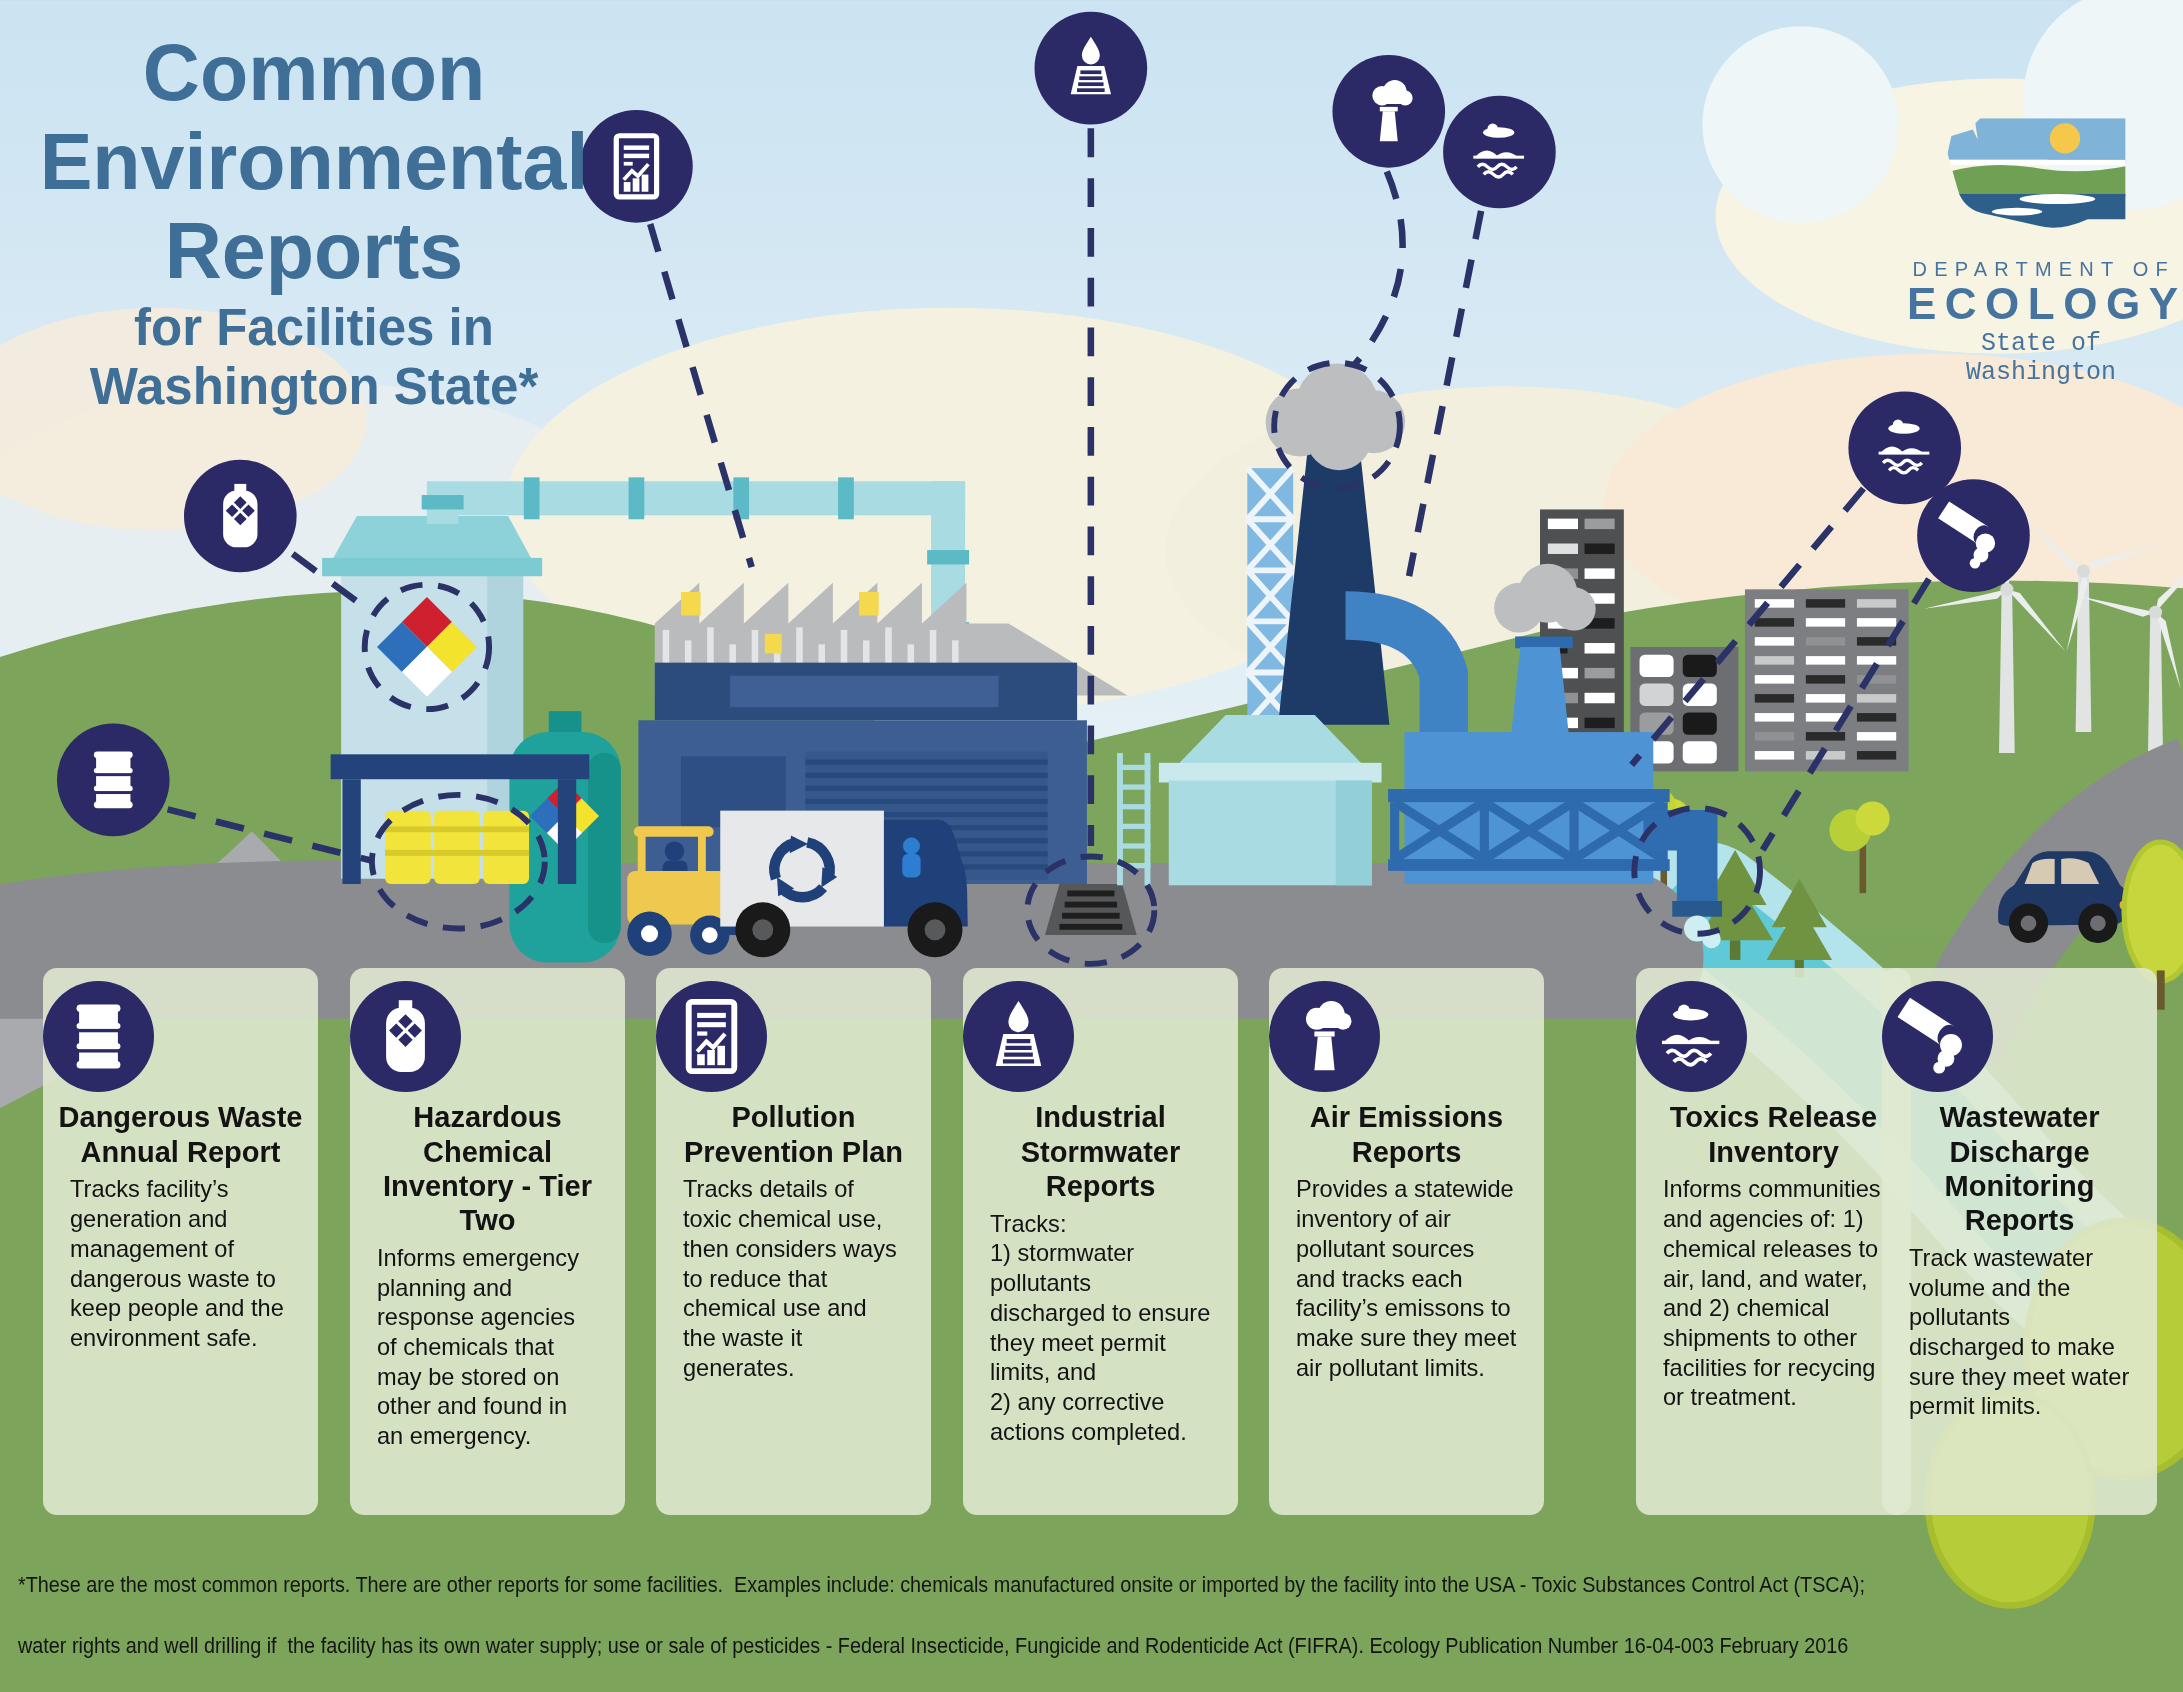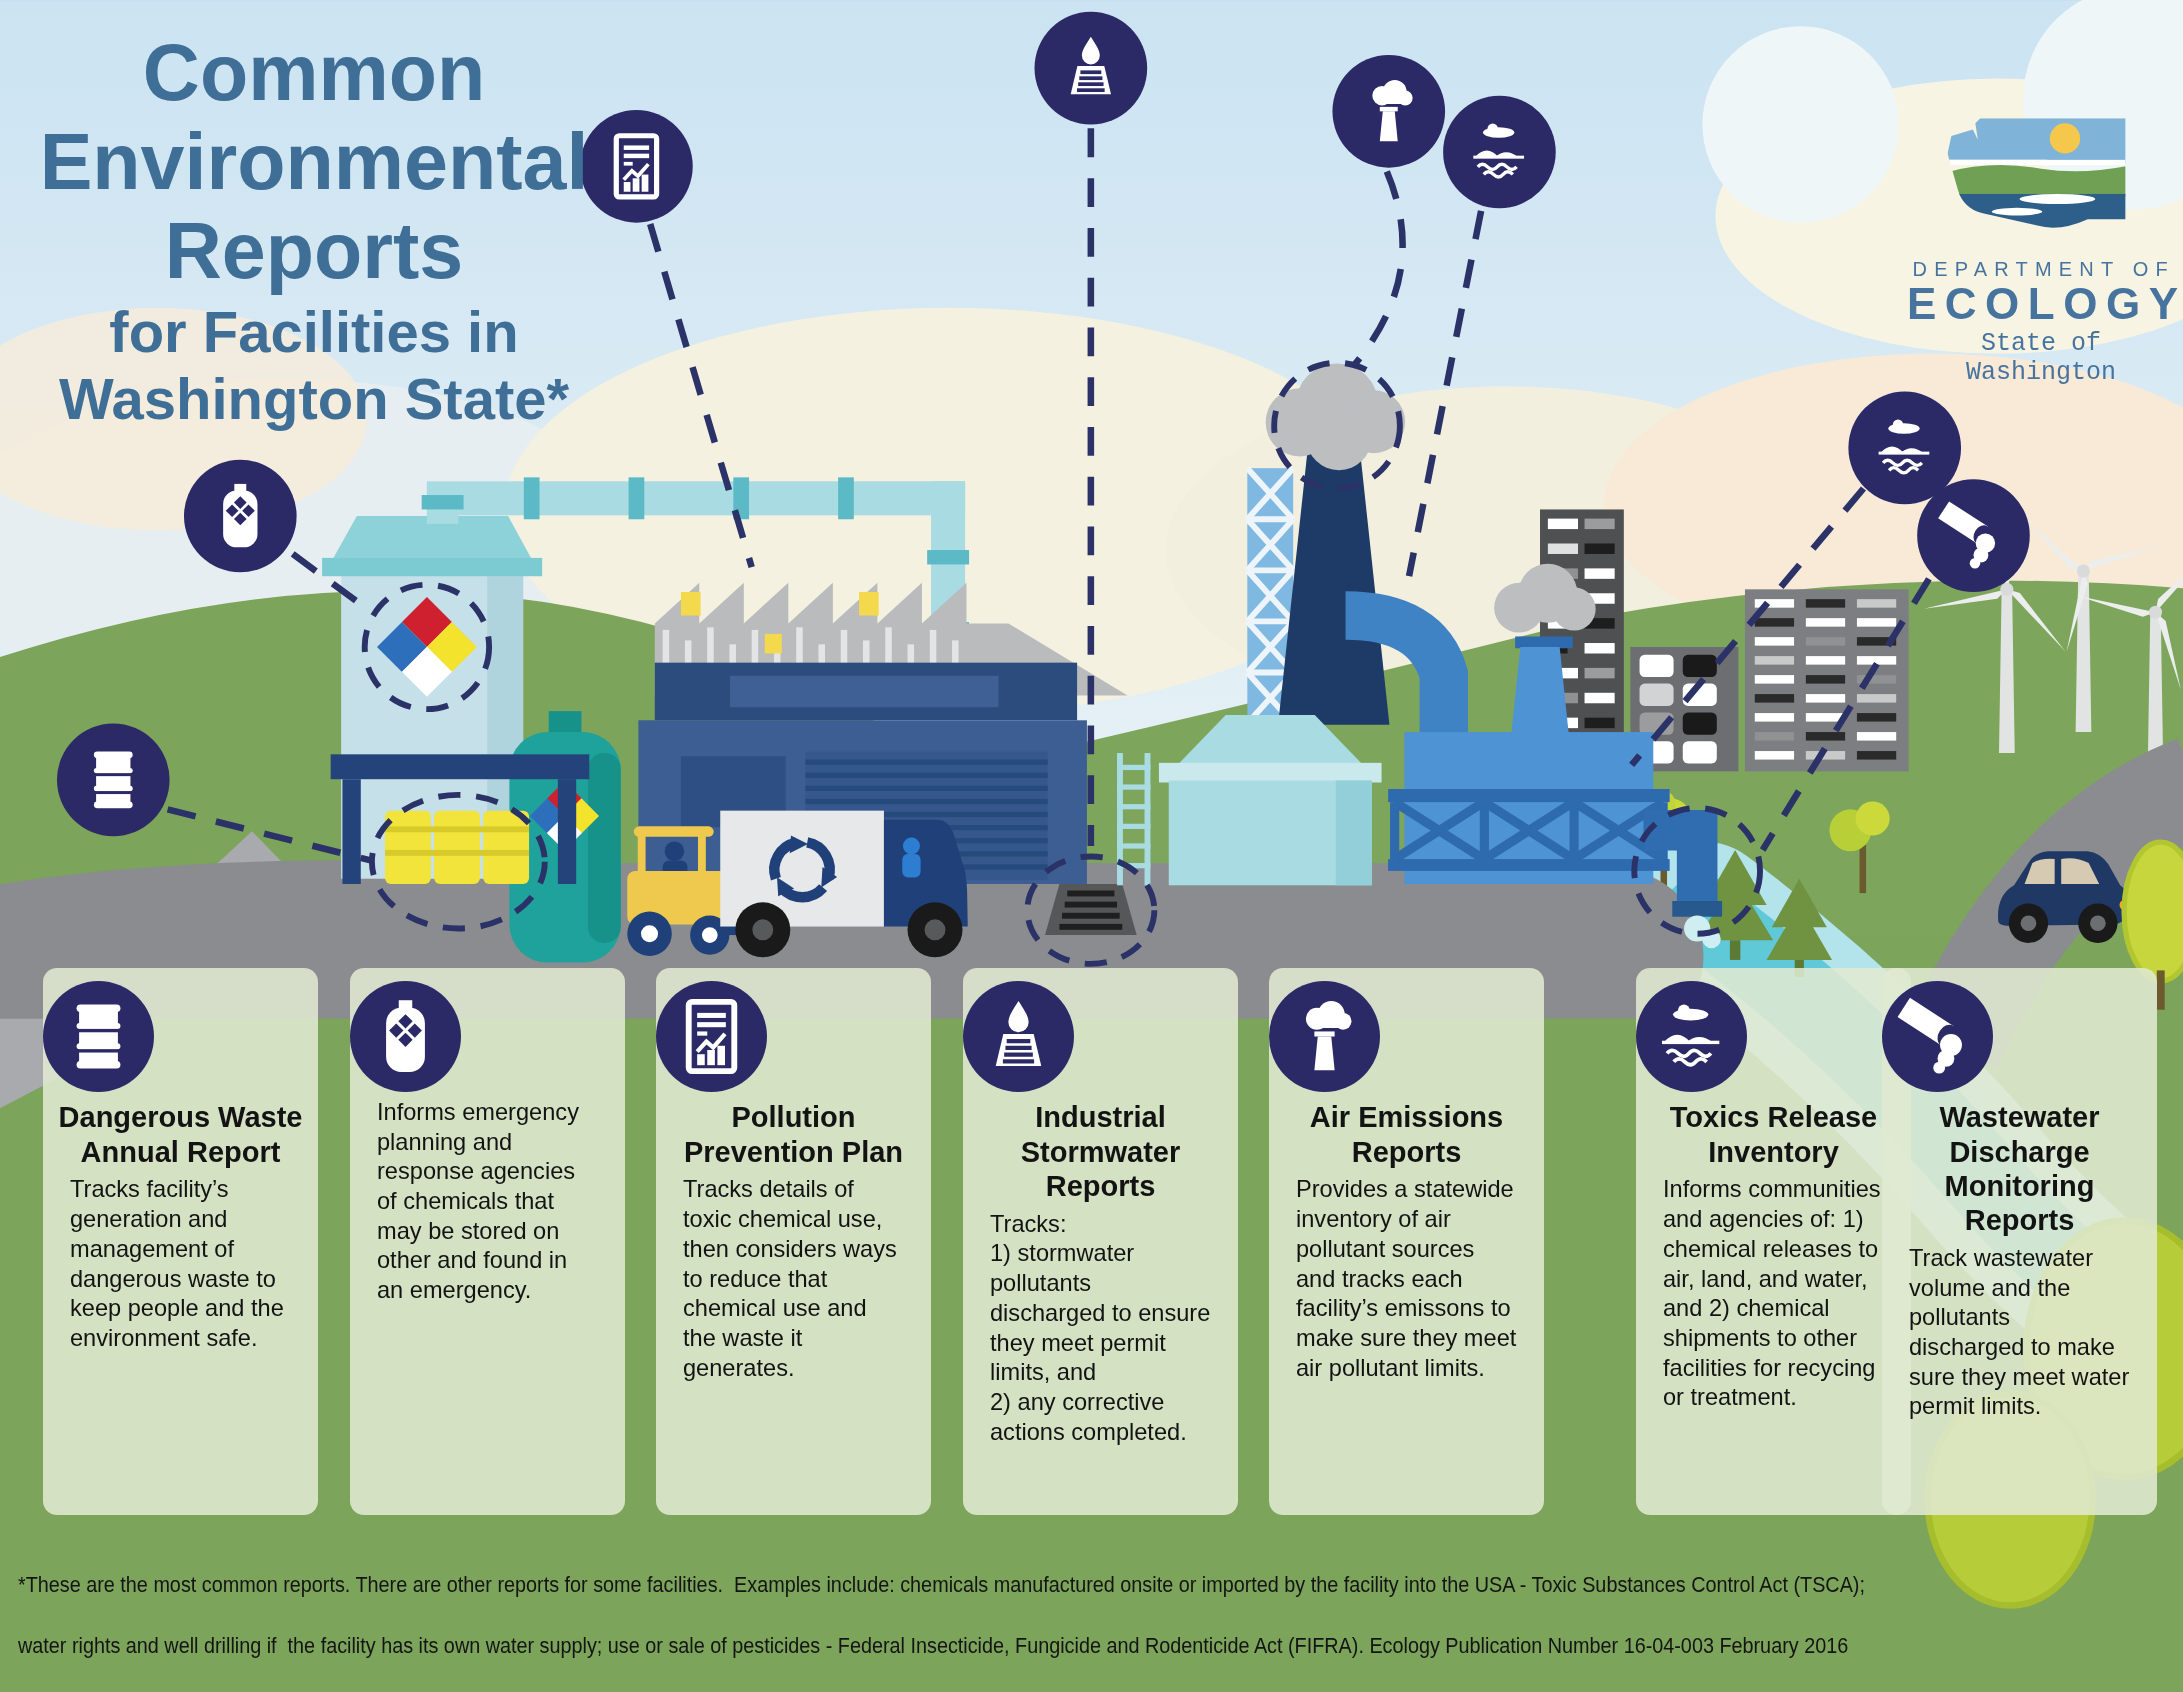--- a/index.html
+++ b/index.html
@@ -5,21 +5,21 @@
   html,body{margin:0;padding:0;}
   body{
     position:relative;width:2183px;height:1692px;overflow:hidden;
     background:#7ca45b;
     font-family:"Liberation Sans", sans-serif;
   }
   #scene{position:absolute;left:0;top:0;width:2183px;height:1692px;}
   
   .title-block{position:absolute;left:13px;top:27.5px;width:602px;text-align:center;color:#3f6e96;}
   .title-main{font-size:79px;font-weight:700;line-height:1.13;white-space:pre-line;}
-  .title-sub{font-size:58px;font-weight:700;line-height:1.15;white-space:pre-line;margin-top:3.9px;}
+  .title-sub{font-size:51px;font-weight:700;line-height:1.15;white-space:pre-line;margin-top:3.9px;}
   
   .logo-block{position:absolute;left:1907px;top:98px;width:268px;text-align:center;color:#47749e;}
   .logo-art{width:216px;height:149px;}
   .logo-dept{font-size:20px;letter-spacing:7.2px;margin-top:9.2px;text-align:right;}
   .logo-eco{font-size:44px;font-weight:700;letter-spacing:8.5px;line-height:1.05;}
   .logo-state{font-size:25px;margin-top:1.3px;font-family:Liberation Mono, monospace;}
   
   .card{
     position:absolute;top:968px;width:275px;height:547px;border-radius:14px;
     background:rgba(224,233,209,0.88);color:#131313;
@@ -583,20 +583,21 @@
   </svg>
   <h3>Dangerous Waste Annual Report</h3>
   <p>Tracks facility’s generation and management of dangerous waste to keep people and the environment safe.</p>
 </article>
 
 <article class="card c2">
   <svg class="card-iconwrap" viewBox="0 0 100 100">
     <circle cx="50" cy="50" r="50" fill="#2b2a66"></circle>
       <use href="#i-tank" x="12" y="12" width="76" height="76"></use>
   </svg>
+  <h3>Hazardous Chemical Inventory - Tier Two</h3>
   <p>Informs emergency planning and response agencies of chemicals that may be stored on other and found in an emergency.</p>
 </article>
 
 <article class="card c3">
   <svg class="card-iconwrap" viewBox="0 0 100 100">
     <circle cx="50" cy="50" r="50" fill="#2b2a66"></circle>
       <use href="#i-doc" x="12" y="12" width="76" height="76"></use>
   </svg>
   <h3>Pollution Prevention Plan</h3>
   <p>Tracks details of toxic chemical use, then considers ways to reduce that chemical use and the waste it generates.</p>

